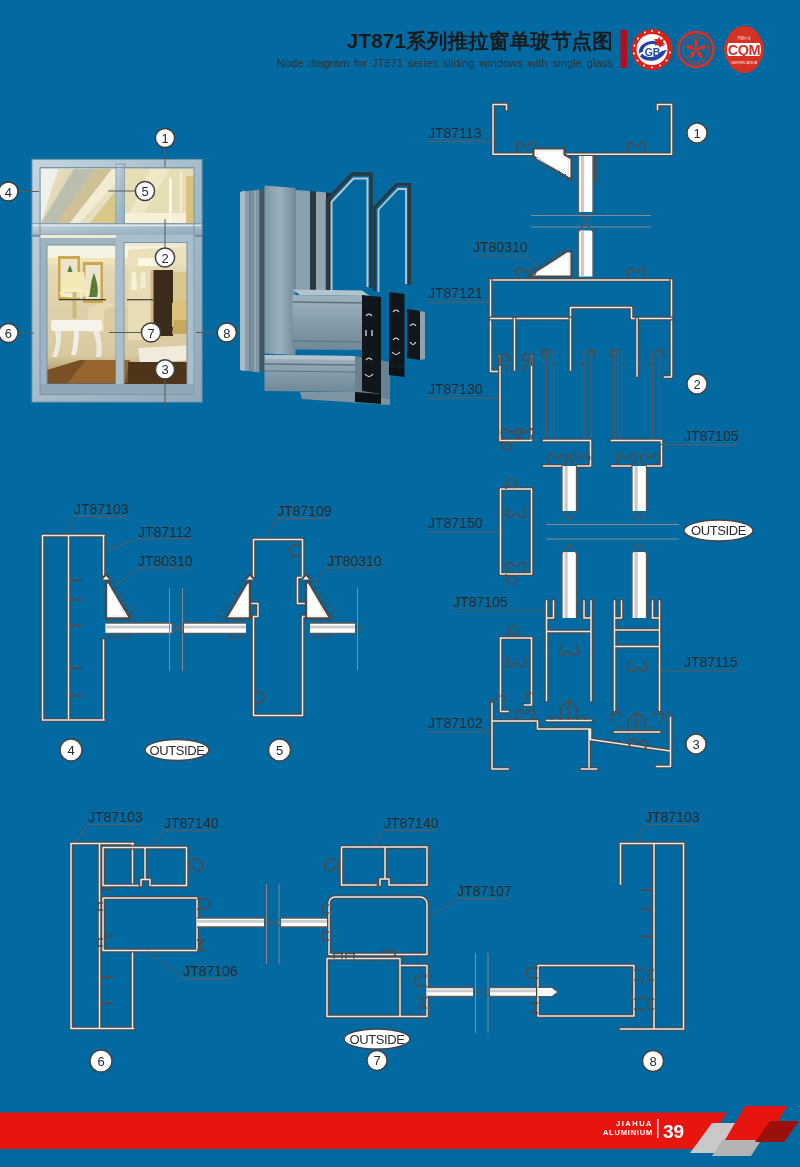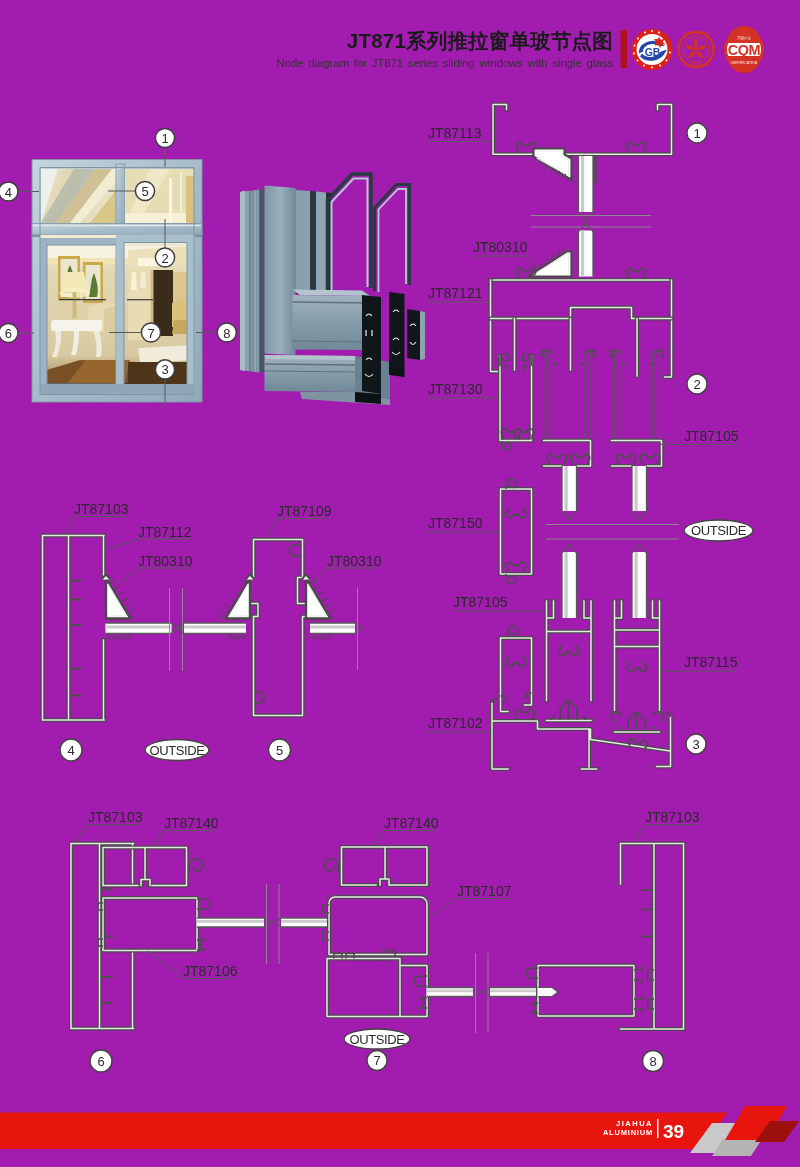--- a/index.html
+++ b/index.html
@@ -1,16 +1,16 @@
 <!DOCTYPE html>
 <html><head>
 <meta charset="utf-8">
 <style>
 html,body{margin:0;padding:0;background:#fff;}
-#page{position:relative;width:800px;height:1167px;background:#a21caf;overflow:hidden;}
+#page{position:relative;width:800px;height:1167px;background:#0369a1;overflow:hidden;}
 svg{position:absolute;left:0;top:0;}
 .lbl{font:14px "Liberation Sans",sans-serif;fill:#2b2b2b;}
 .num{font:13px "Liberation Sans",sans-serif;fill:#2b2b2b;}
 .w{fill:none;stroke:#4a4a4a;stroke-width:4;stroke-linejoin:round;stroke-linecap:square;}
 .i{fill:none;stroke:#e9e9e9;stroke-width:1.5;stroke-linejoin:round;stroke-linecap:square;}
 .c{fill:none;stroke:#4d4d4d;stroke-width:1.6;stroke-linejoin:round;}
 .tl{fill:none;stroke:#5a5a5a;stroke-width:1;}
 .ge{fill:none;stroke:#58585a;stroke-width:1.3;}
 </style>
 </head>

